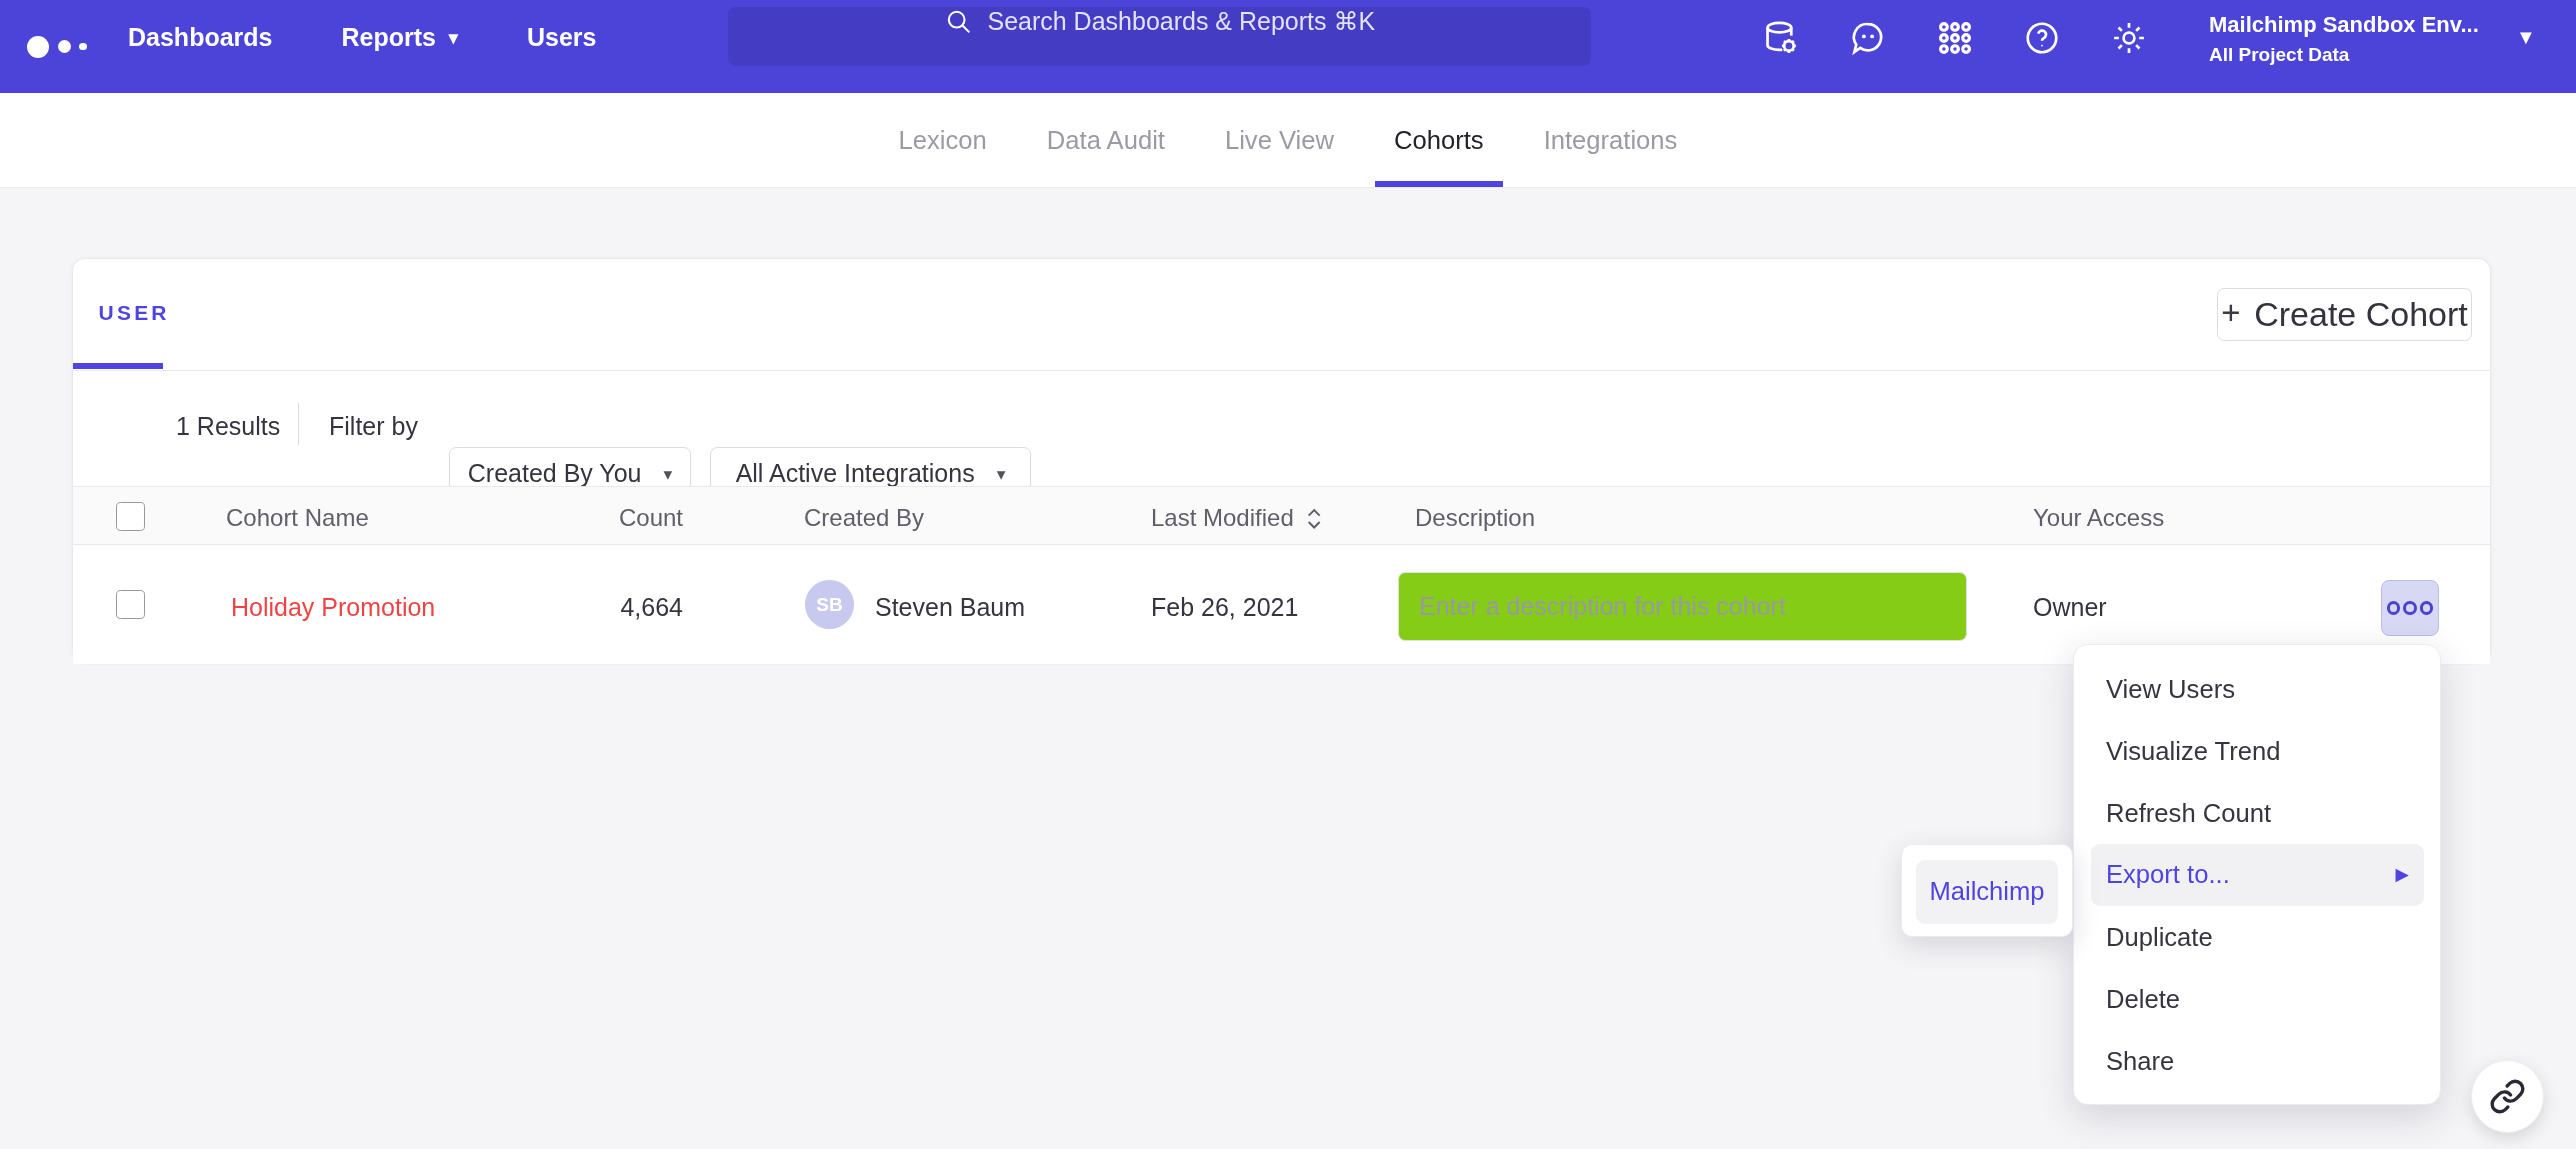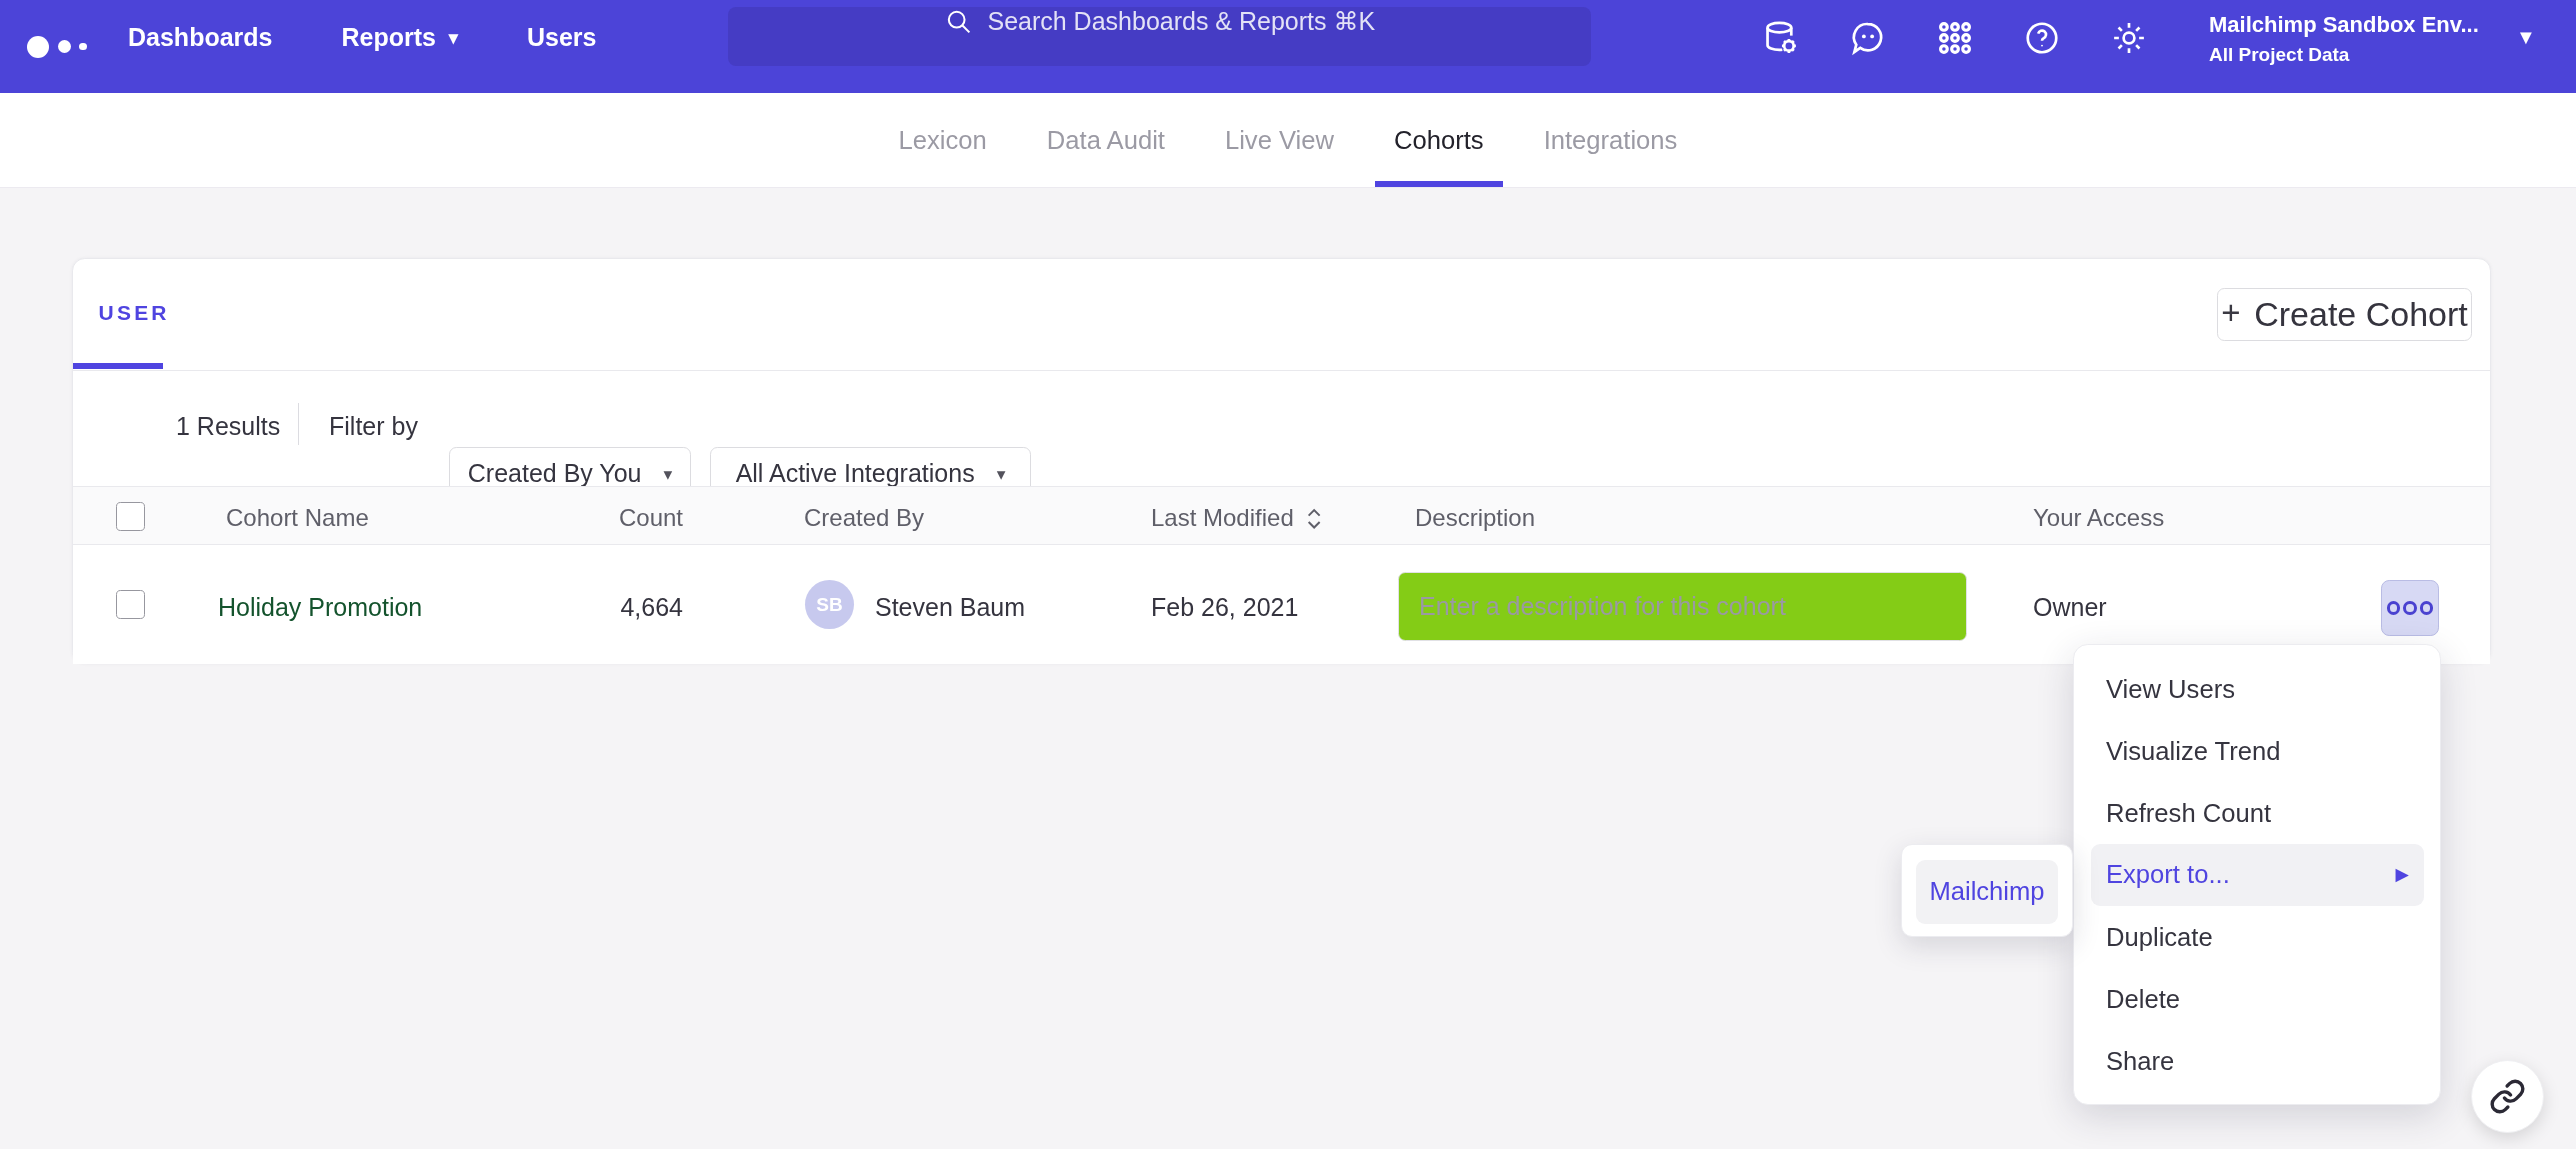--- a/index.html
+++ b/index.html
@@ -56,21 +56,21 @@
   .thead { position:absolute; left:0; top:227px; width:100%; height:59px; background:#fafafb; border-top:0.9px solid #e9e9ed; border-bottom:0.9px solid #e9e9ed; }
   .th { position:absolute; top:17.4px; font-size:24px; color:#5f5f69; }
   .checkbox { position:absolute; width:29px; height:29px; background:#fff; border:1.8px solid #97979f; border-radius:4.6px; cursor:pointer; }
   .thead .checkbox { left:43px; top:14.6px; }
   .th-name { left:153px; } .th-count { left:427px; width:183px; text-align:right; }
   .th-created { left:731px; } .th-mod { left:1078px; display:flex; align-items:center; gap:11px; }
   .th-desc { left:1342px; } .th-access { left:1960px; }
   .trow { position:absolute; left:0; top:286px; width:100%; height:119px; background:#fff; }
   .trow .checkbox { left:43px; top:45px; }
   .td { position:absolute; top:48px; font-size:25px; color:#35343f; }
-  .td-name { left:145px; color:#14532d; cursor:pointer;text-align:right; }
+  .td-name { left:158px; color:#ef4444; cursor:pointer;text-align:right; }
   .td-count { left:427px; width:183px; text-align:right; }
   .avatar { position:absolute; left:732px; top:35px; width:49px; height:49px; border-radius:50%; background:#c7c9ee; color:#fff; font-size:19px; font-weight:700; display:flex; align-items:center; justify-content:center; }
   .td-created { left:802px; }
   .td-date { left:1078px; }
   .desc-input { position:absolute; left:1325px; top:26.5px; width:569px; height:69px; border:0.9px solid #e1e1e5; border-radius:7.3px; padding:0 20px; font-size:25px; color:#35343f; outline:none; font-family:"Liberation Sans", sans-serif; background:#84cc16; }
   .desc-input::placeholder { color:#9a99a3; }
   .td-access { left:1960px; }
   .ellipsis-btn { position:absolute; left:2308px; top:35px; width:58px; height:56px; border-radius:8.2px; background:#d7d9f4; border:0.9px solid #b9bce4; display:flex; align-items:center; justify-content:center; gap:2.7px; cursor:pointer; }
   .ellipsis-btn .ring { width:13.7px; height:13.7px; border:3.7px solid #4a42d0; border-radius:50%; }
 

